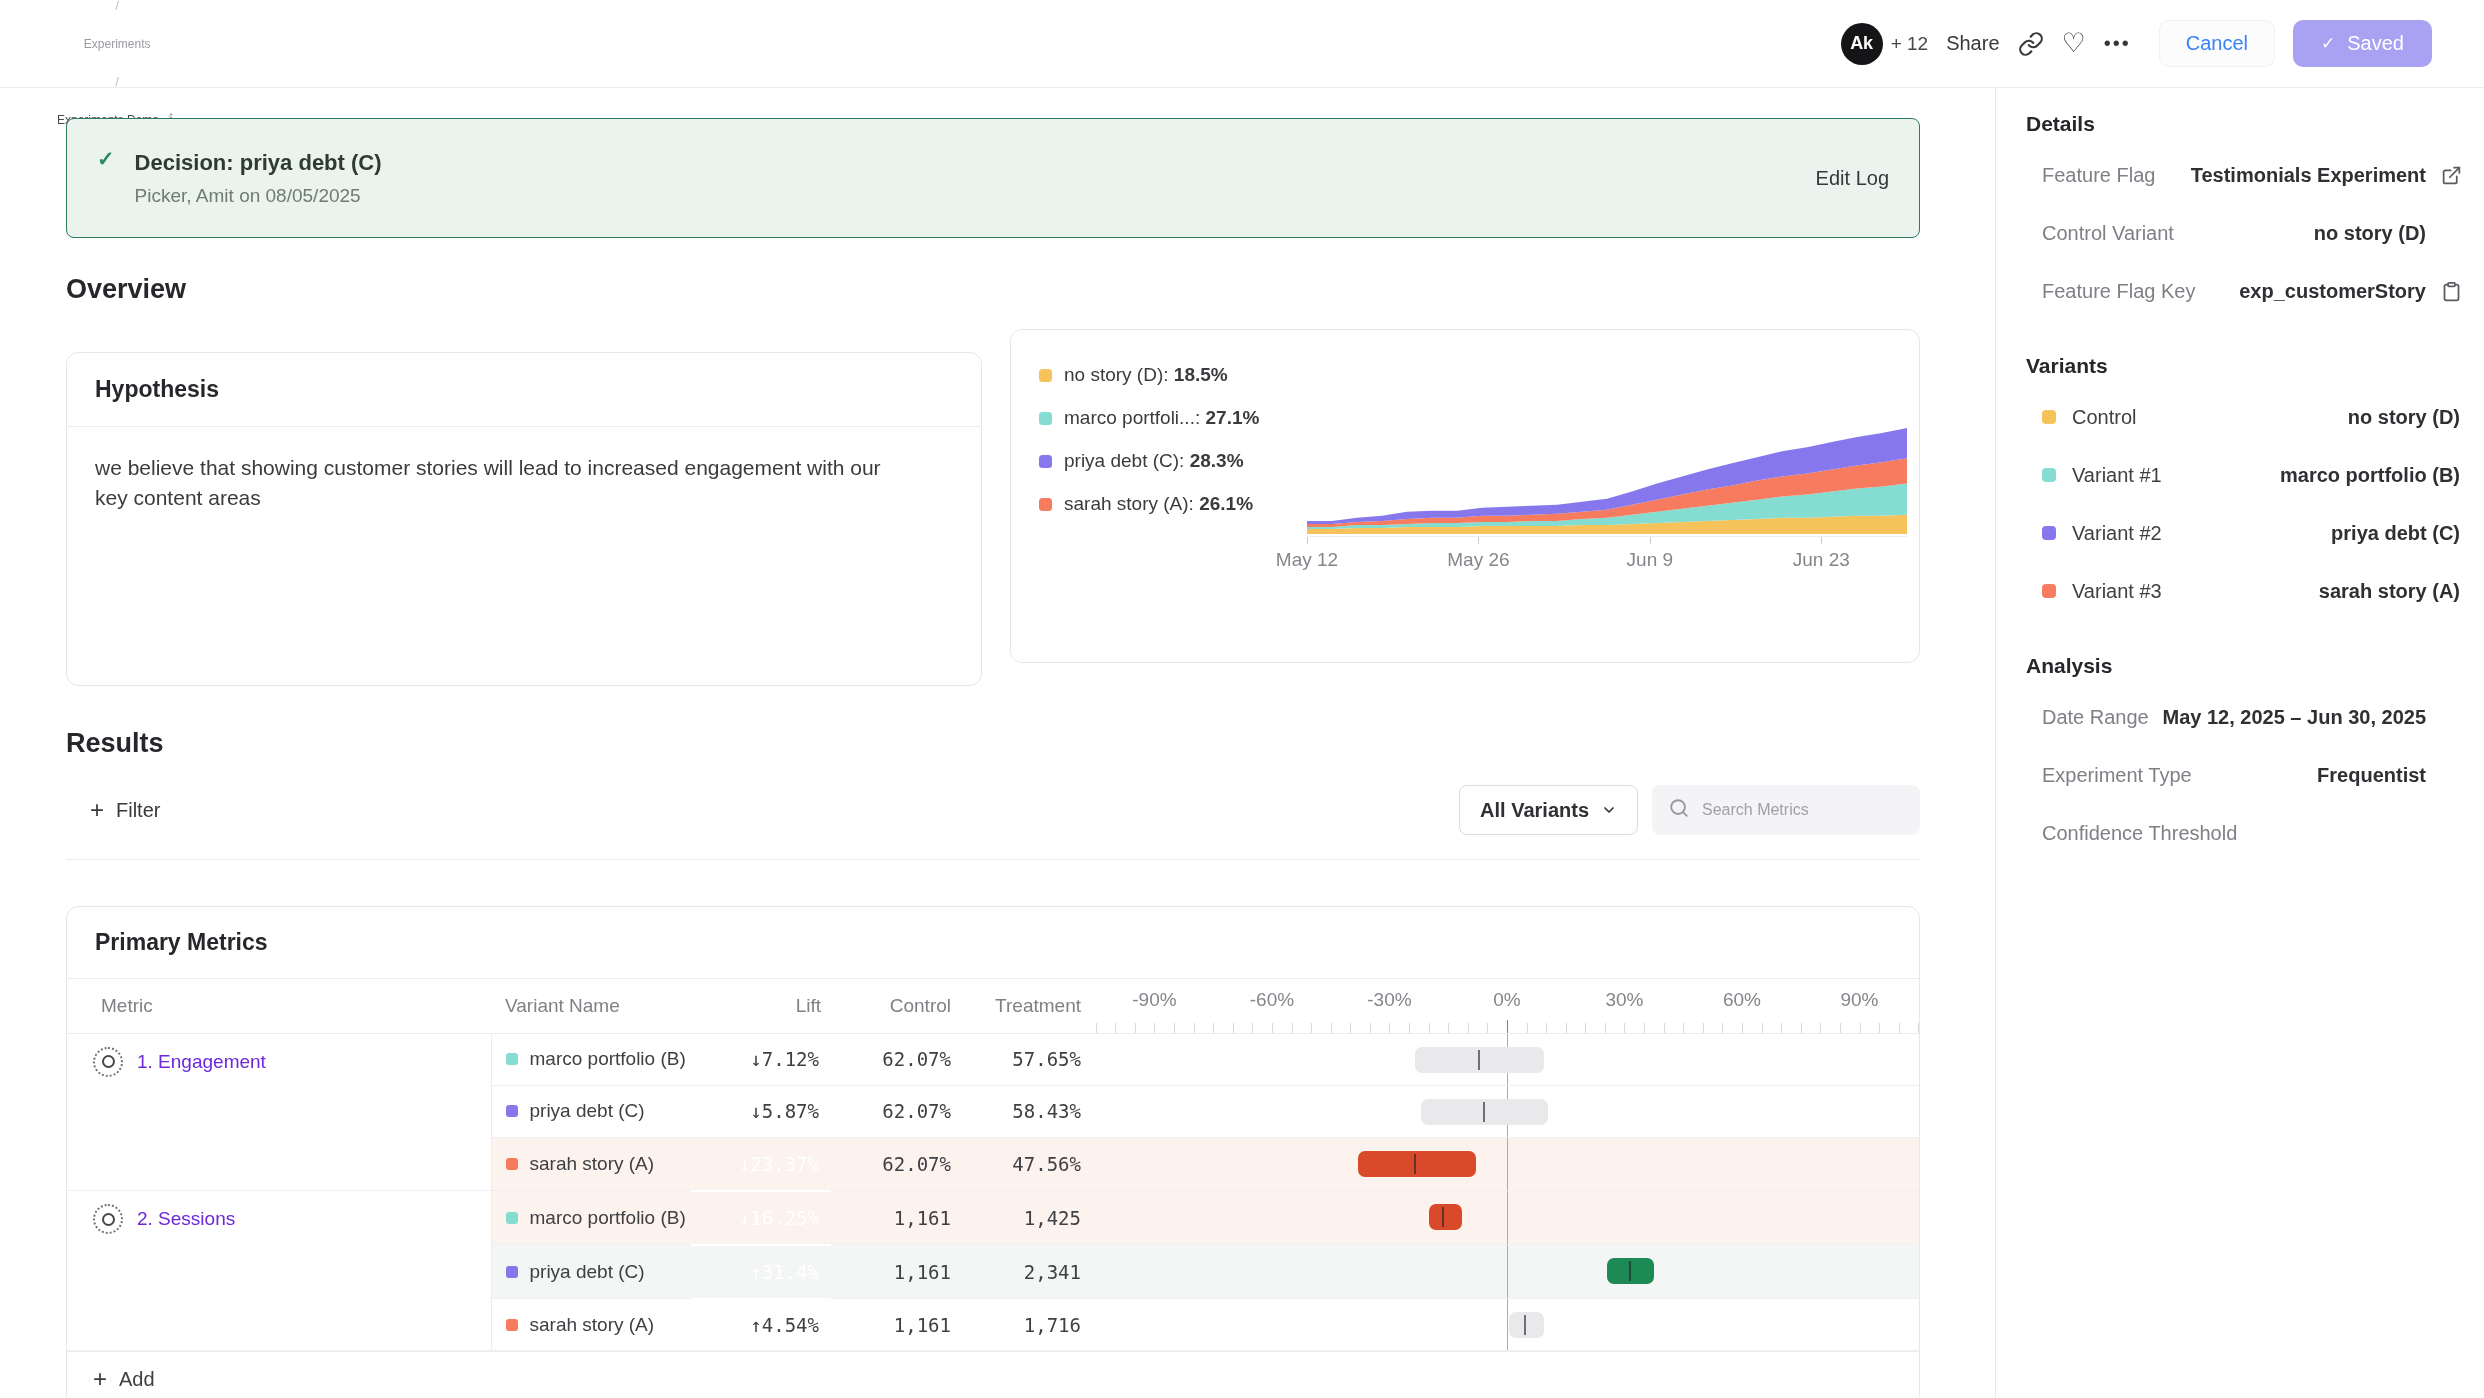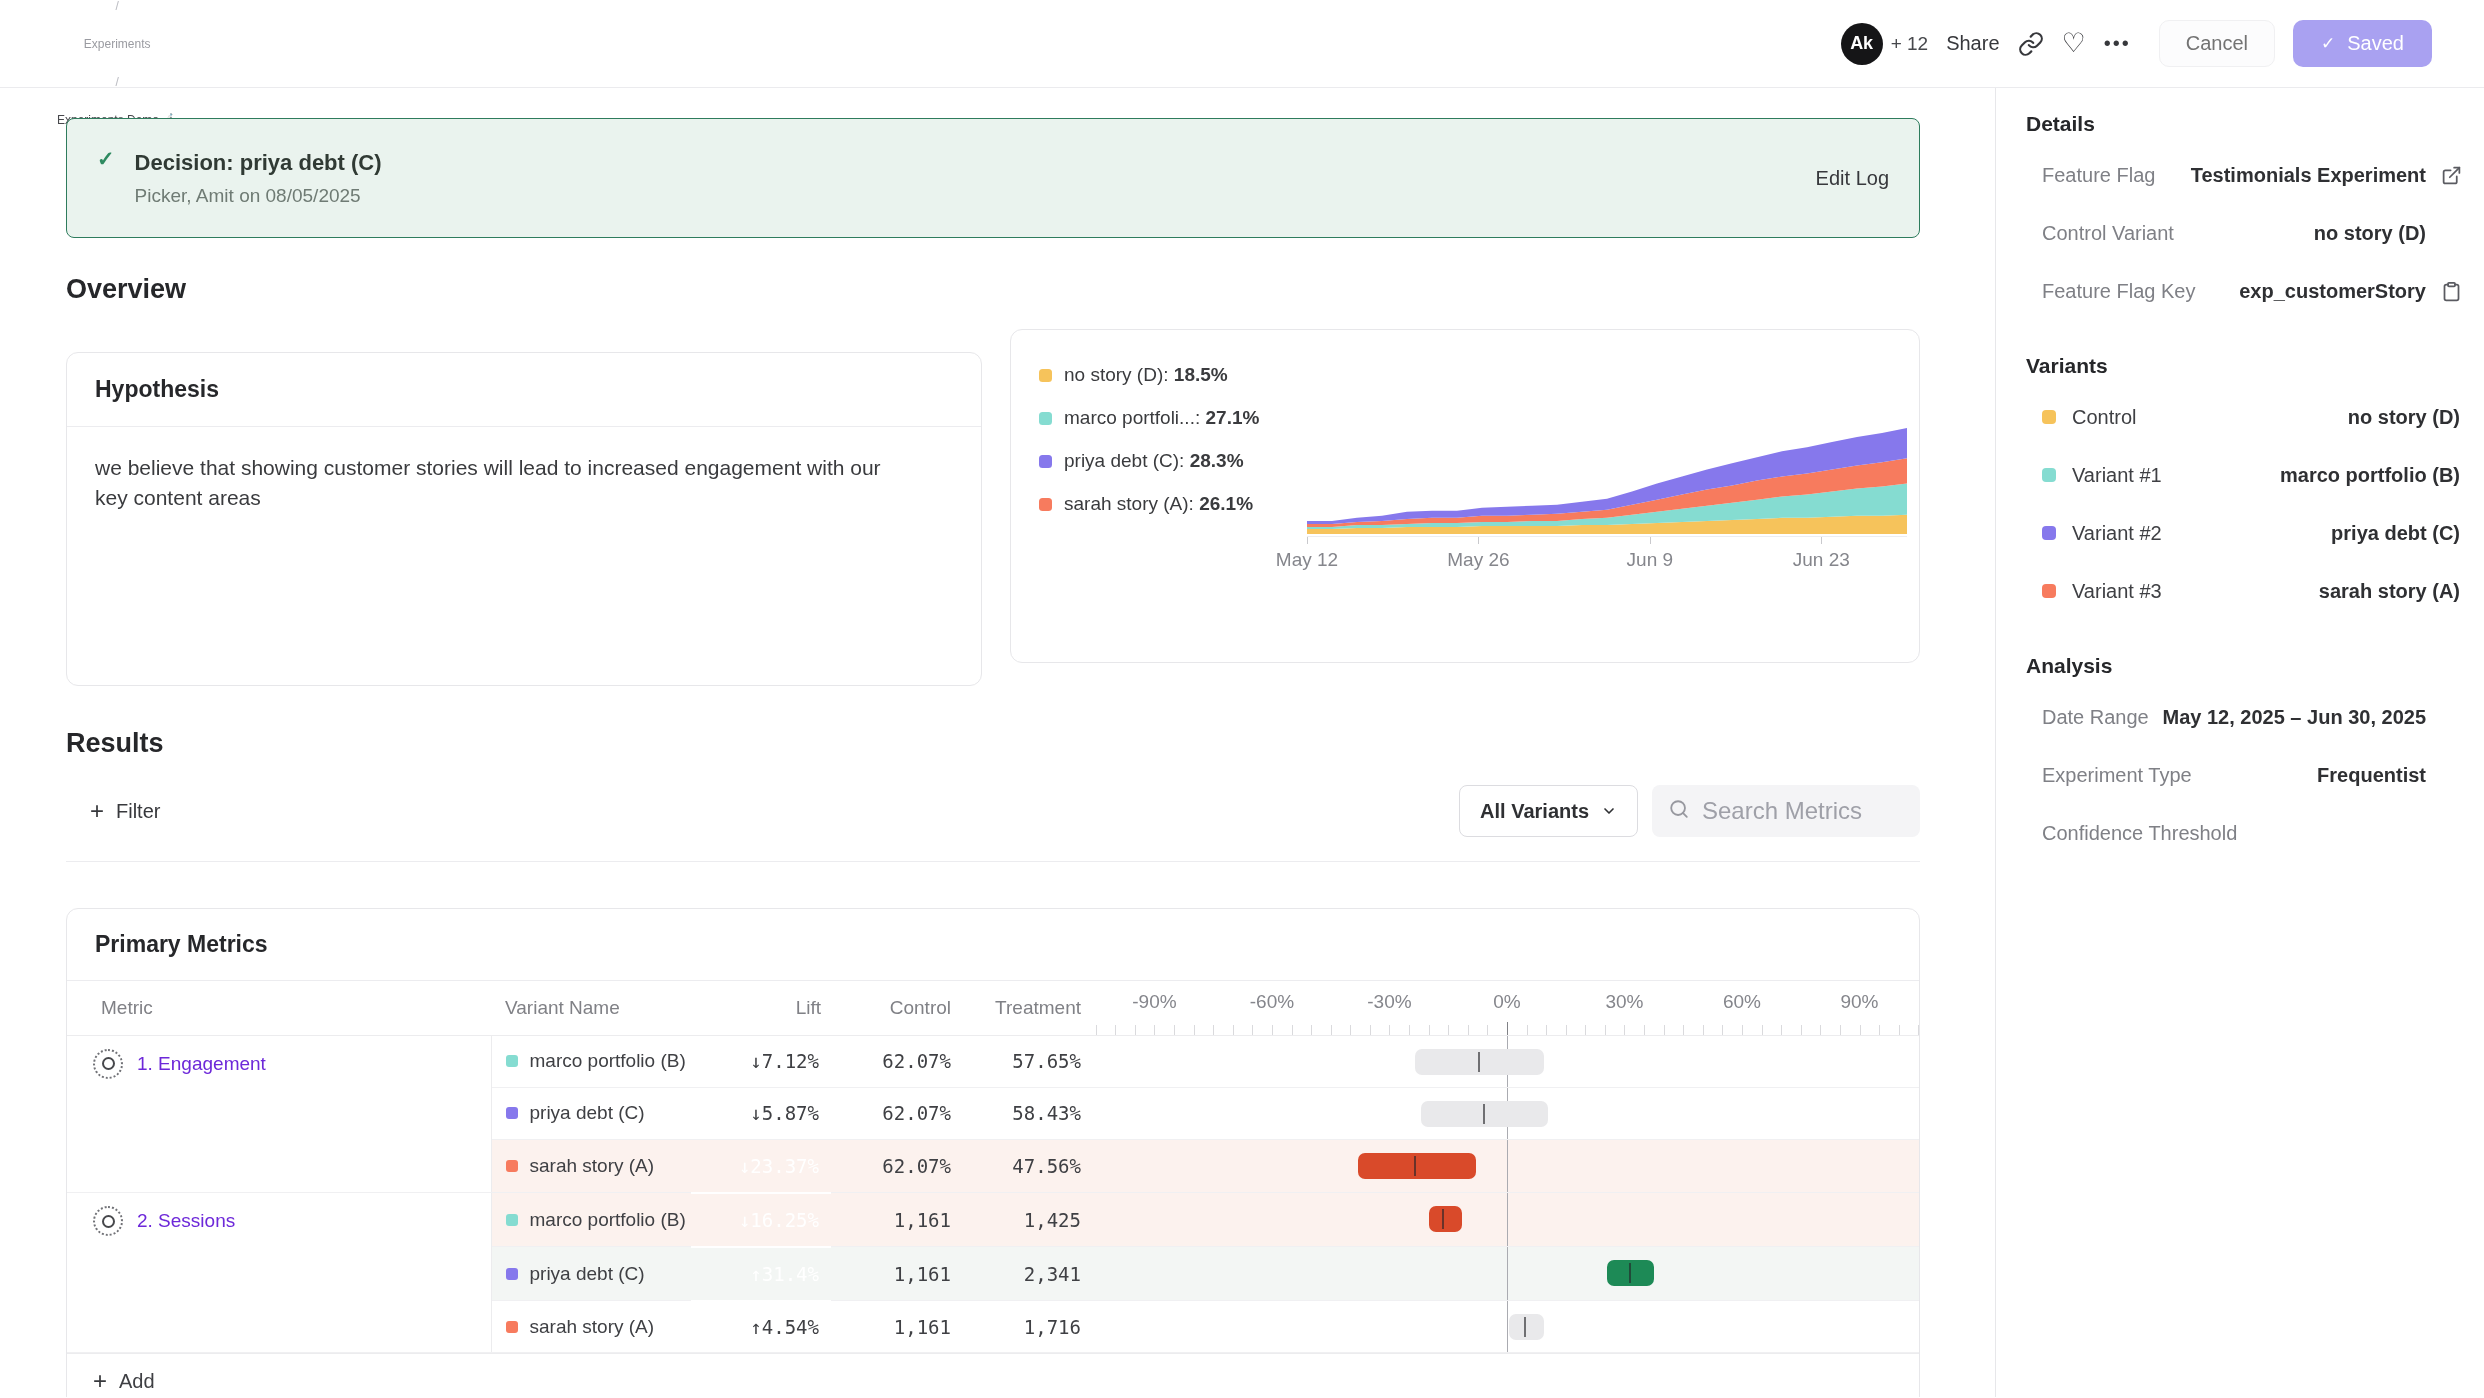--- a/index.html
+++ b/index.html
@@ -17,21 +17,21 @@
   .topbar-right { display:flex; align-items:center; gap:18px; }
   .avatar { width:42px; height:42px; border-radius:50%; background:#151517; color:#fff;
     font-size:18px; font-weight:bold; display:flex; align-items:center; justify-content:center; }
   .avatar-more { font-size:19px; color:#47484c; margin-left:-10px; }
   .text-btn { font-size:20px; color:#37383c; font-weight:500; }
   .icon-btn { color:#37383c; font-size:24px; display:flex; align-items:center; }
   .icon-btn svg { stroke:#37383c; }
   .heart { font-size:27px; line-height:1; }
   .dots { letter-spacing:2px; font-size:20px; }
   .btn { font-size:20px; border-radius:10px; padding:11px 26px; }
-  .btn.cancel { background:#fcfcfd; border:1px solid #f0f0f2; color:#737373; margin-left:10px; }
+  .btn.cancel { background:#fcfcfd; border:1px solid #f0f0f2; color:#3b82f6; margin-left:10px; }
   .btn.saved { background:#a9a1f1; color:#fff; display:flex; align-items:center; gap:12px; padding:12px 28px; }
   .btn.saved .chk { font-size:17px; }
 
   
   .main { display:flex; height:1309px; }
   .content { width:1995px; padding:30px 75px 0 66px; overflow:hidden; }
   .sidebar { flex:1; border-left:1px solid #e7e7ea; padding:22px 22px 0 18px; }
 
   
   .banner { border:1px solid #2e7c5d; background:#eaf3ee; border-radius:8px; height:120px;
@@ -67,21 +67,21 @@
   
   .filter-row { display:flex; align-items:center; margin-top:26px; padding-bottom:24px; border-bottom:1px solid #ececef; }
   .filter-btn { display:flex; align-items:center; gap:12px; font-size:20px; color:#37383c; margin-left:24px; }
   .plus { font-size:24px; font-weight:400; color:#37383c; line-height:1; }
   .right-controls { margin-left:auto; display:flex; gap:14px; }
   .dropdown { display:flex; align-items:center; gap:12px; border:1px solid #dcdce0; border-radius:8px;
     padding:12px 20px; font-size:20px; font-weight:bold; color:#2f3033; background:#fff; }
   .chev svg { stroke:#2f3033; display:block; }
   .search { display:flex; align-items:center; gap:12px; background:#f4f4f6; border-radius:8px;
     padding:12px 16px; width:268px; }
-  .search input { border:none; outline:none; background:transparent; font-size:24px; color:#000000;
+  .search input { border:none; outline:none; background:transparent; font-size:16px; color:#000000;
     font-family:inherit; width:100%; }
   .search input::placeholder { color:#9fa0a8; }
   .search svg { stroke:#97989f; flex:none; }
 
   
   .metrics-card { margin-top:46px; border:1px solid #e7e7ea; border-radius:12px; overflow:hidden; }
   .metrics-head { padding:22px 28px; border-bottom:1px solid #ececef; }
   table.metrics { width:100%; border-collapse:collapse; table-layout:fixed; }
   .metrics th { font-size:19px; font-weight:400; color:#808186; height:54px; border-bottom:1px solid #ececee;
     text-align:left; vertical-align:middle; }

